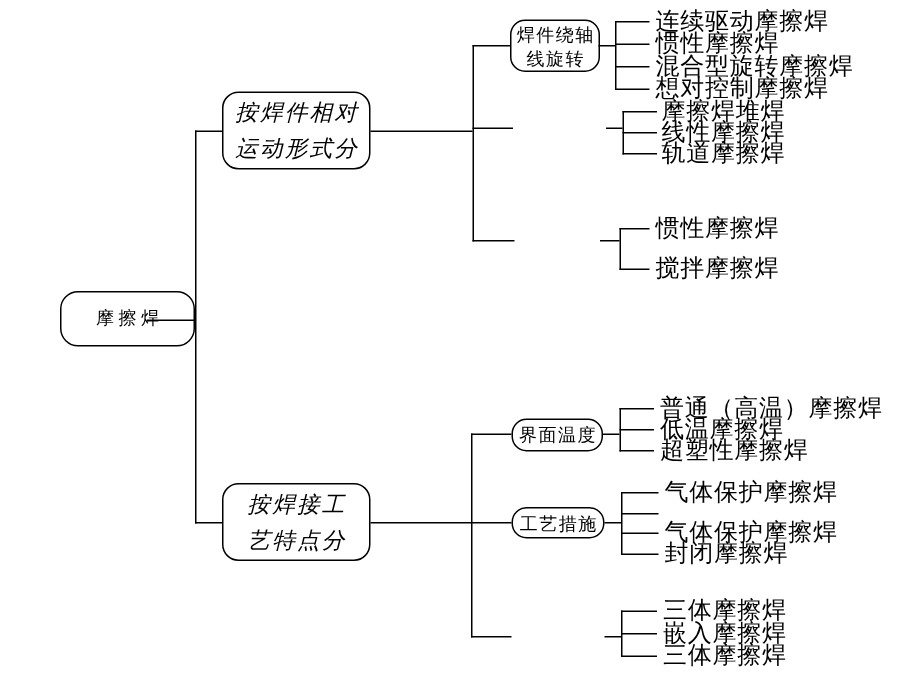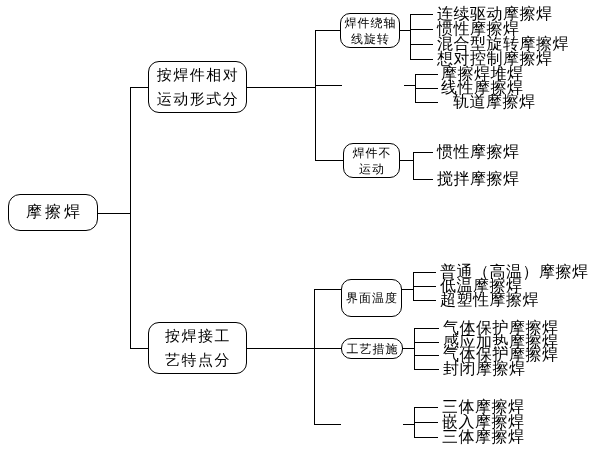--- a/index.html
+++ b/index.html
@@ -6,22 +6,22 @@
   .canvas{
     position:relative;width:600px;height:450px;background:#fff;
     font-family:"DejaVu Sans",sans-serif;color:#000;overflow:hidden;
   }
   .node{
     position:absolute;box-sizing:border-box;border:1.4px solid #000;
     background:#fff;display:flex;flex-direction:column;align-items:center;
     justify-content:center;text-align:center;white-space:nowrap;
   }
   .node .ln{display:block;}
-  .root-node{font-size:16px;letter-spacing:3px;border-radius:12px;padding-left:3px;}
-  .branch-node{font-size:15px;line-height:24px;letter-spacing:1.5px;border-radius:11px;padding-left:1px;}
+  .root-node{font-size:12px;letter-spacing:3px;border-radius:12px;padding-left:3px;margin-left:32px;}
+  .branch-node{font-size:15px;line-height:24px;letter-spacing:1.5px;border-radius:11px;padding-left:1px;font-style:italic;}
   .group-node{font-size:12px;line-height:16px;letter-spacing:1px;border-radius:10px;padding-left:1px;}
   .leaf{
     position:absolute;font-size:16px;line-height:16px;white-space:nowrap;
     letter-spacing:0.5px;
   }
   .hl{position:absolute;height:1px;background:#000;}
   .vl{position:absolute;width:1px;background:#000;}
 </style>
 </head>
 <body>
@@ -41,52 +41,47 @@
     <span class="ln">按焊接工</span>
     <span class="ln">艺特点分</span>
   </div>
 
   <div class="node group-node" style="left:340px;top:13px;width:60px;height:35px;">
     <span class="ln">焊件绕轴</span>
     <span class="ln">线旋转</span>
   </div>
 
 
-  <div class="node group-node" style="left:343px;top:143px;width:57px;height:35px;">
-    <span class="ln">焊件不</span>
-    <span class="ln">运动</span>
-  </div>
 
-  <div class="node group-node" style="left:341px;top:279px;width:61px;height:38px;">
+  <div class="node group-node" style="left:341px;top:279px;width:61px;height:22px;">
     <span class="ln">界面温度</span>
   </div>
 
   <div class="node group-node" style="left:341px;top:338px;width:62px;height:21px;">
     <span class="ln">工艺措施</span>
   </div>
 
 
   <span class="leaf" style="left:437px;top:6px;">连续驱动摩擦焊</span>
   <span class="leaf" style="left:437px;top:21px;">惯性摩擦焊</span>
   <span class="leaf" style="left:437px;top:36px;">混合型旋转摩擦焊</span>
   <span class="leaf" style="left:437px;top:51px;">想对控制摩擦焊</span>
 
   <span class="leaf" style="left:441px;top:66px;text-align:right;">摩擦焊堆焊</span>
   <span class="leaf" style="left:441px;top:80px;">线性摩擦焊</span>
-  <span class="leaf" style="left:441px;top:94px;margin-left:12px;">轨道摩擦焊</span>
+  <span class="leaf" style="left:441px;top:94px;">轨道摩擦焊</span>
 
   <span class="leaf" style="left:437px;top:144px;">惯性摩擦焊</span>
   <span class="leaf" style="left:437px;top:171px;">搅拌摩擦焊</span>
 
   <span class="leaf" style="left:440px;top:264px;">普通（高温）摩擦焊</span>
   <span class="leaf" style="left:440px;top:278px;">低温摩擦焊</span>
   <span class="leaf" style="left:443px;top:320px;">气体保护摩擦焊</span>
 
   <span class="leaf" style="left:440px;top:292px;">超塑性摩擦焊</span>
-  <span class="leaf" style="left:443px;top:334px;">感应加热摩擦焊</span>
   <span class="leaf" style="left:443px;top:347px;">气体保护摩擦焊</span>
   <span class="leaf" style="left:443px;top:361px;">封闭摩擦焊</span>
 
   <span class="leaf" style="left:442px;top:399px;">三体摩擦焊</span>
   <span class="leaf" style="left:442px;top:414px;">嵌入摩擦焊</span>
   <span class="leaf" style="left:442px;top:429px;">三体摩擦焊</span>
 
   <i class="hl" style="left:98px;top:213px;width:32px;"></i>
   <i class="vl" style="left:130px;top:87px;height:262px;"></i>
   <i class="hl" style="left:130px;top:87px;width:18px;"></i>

